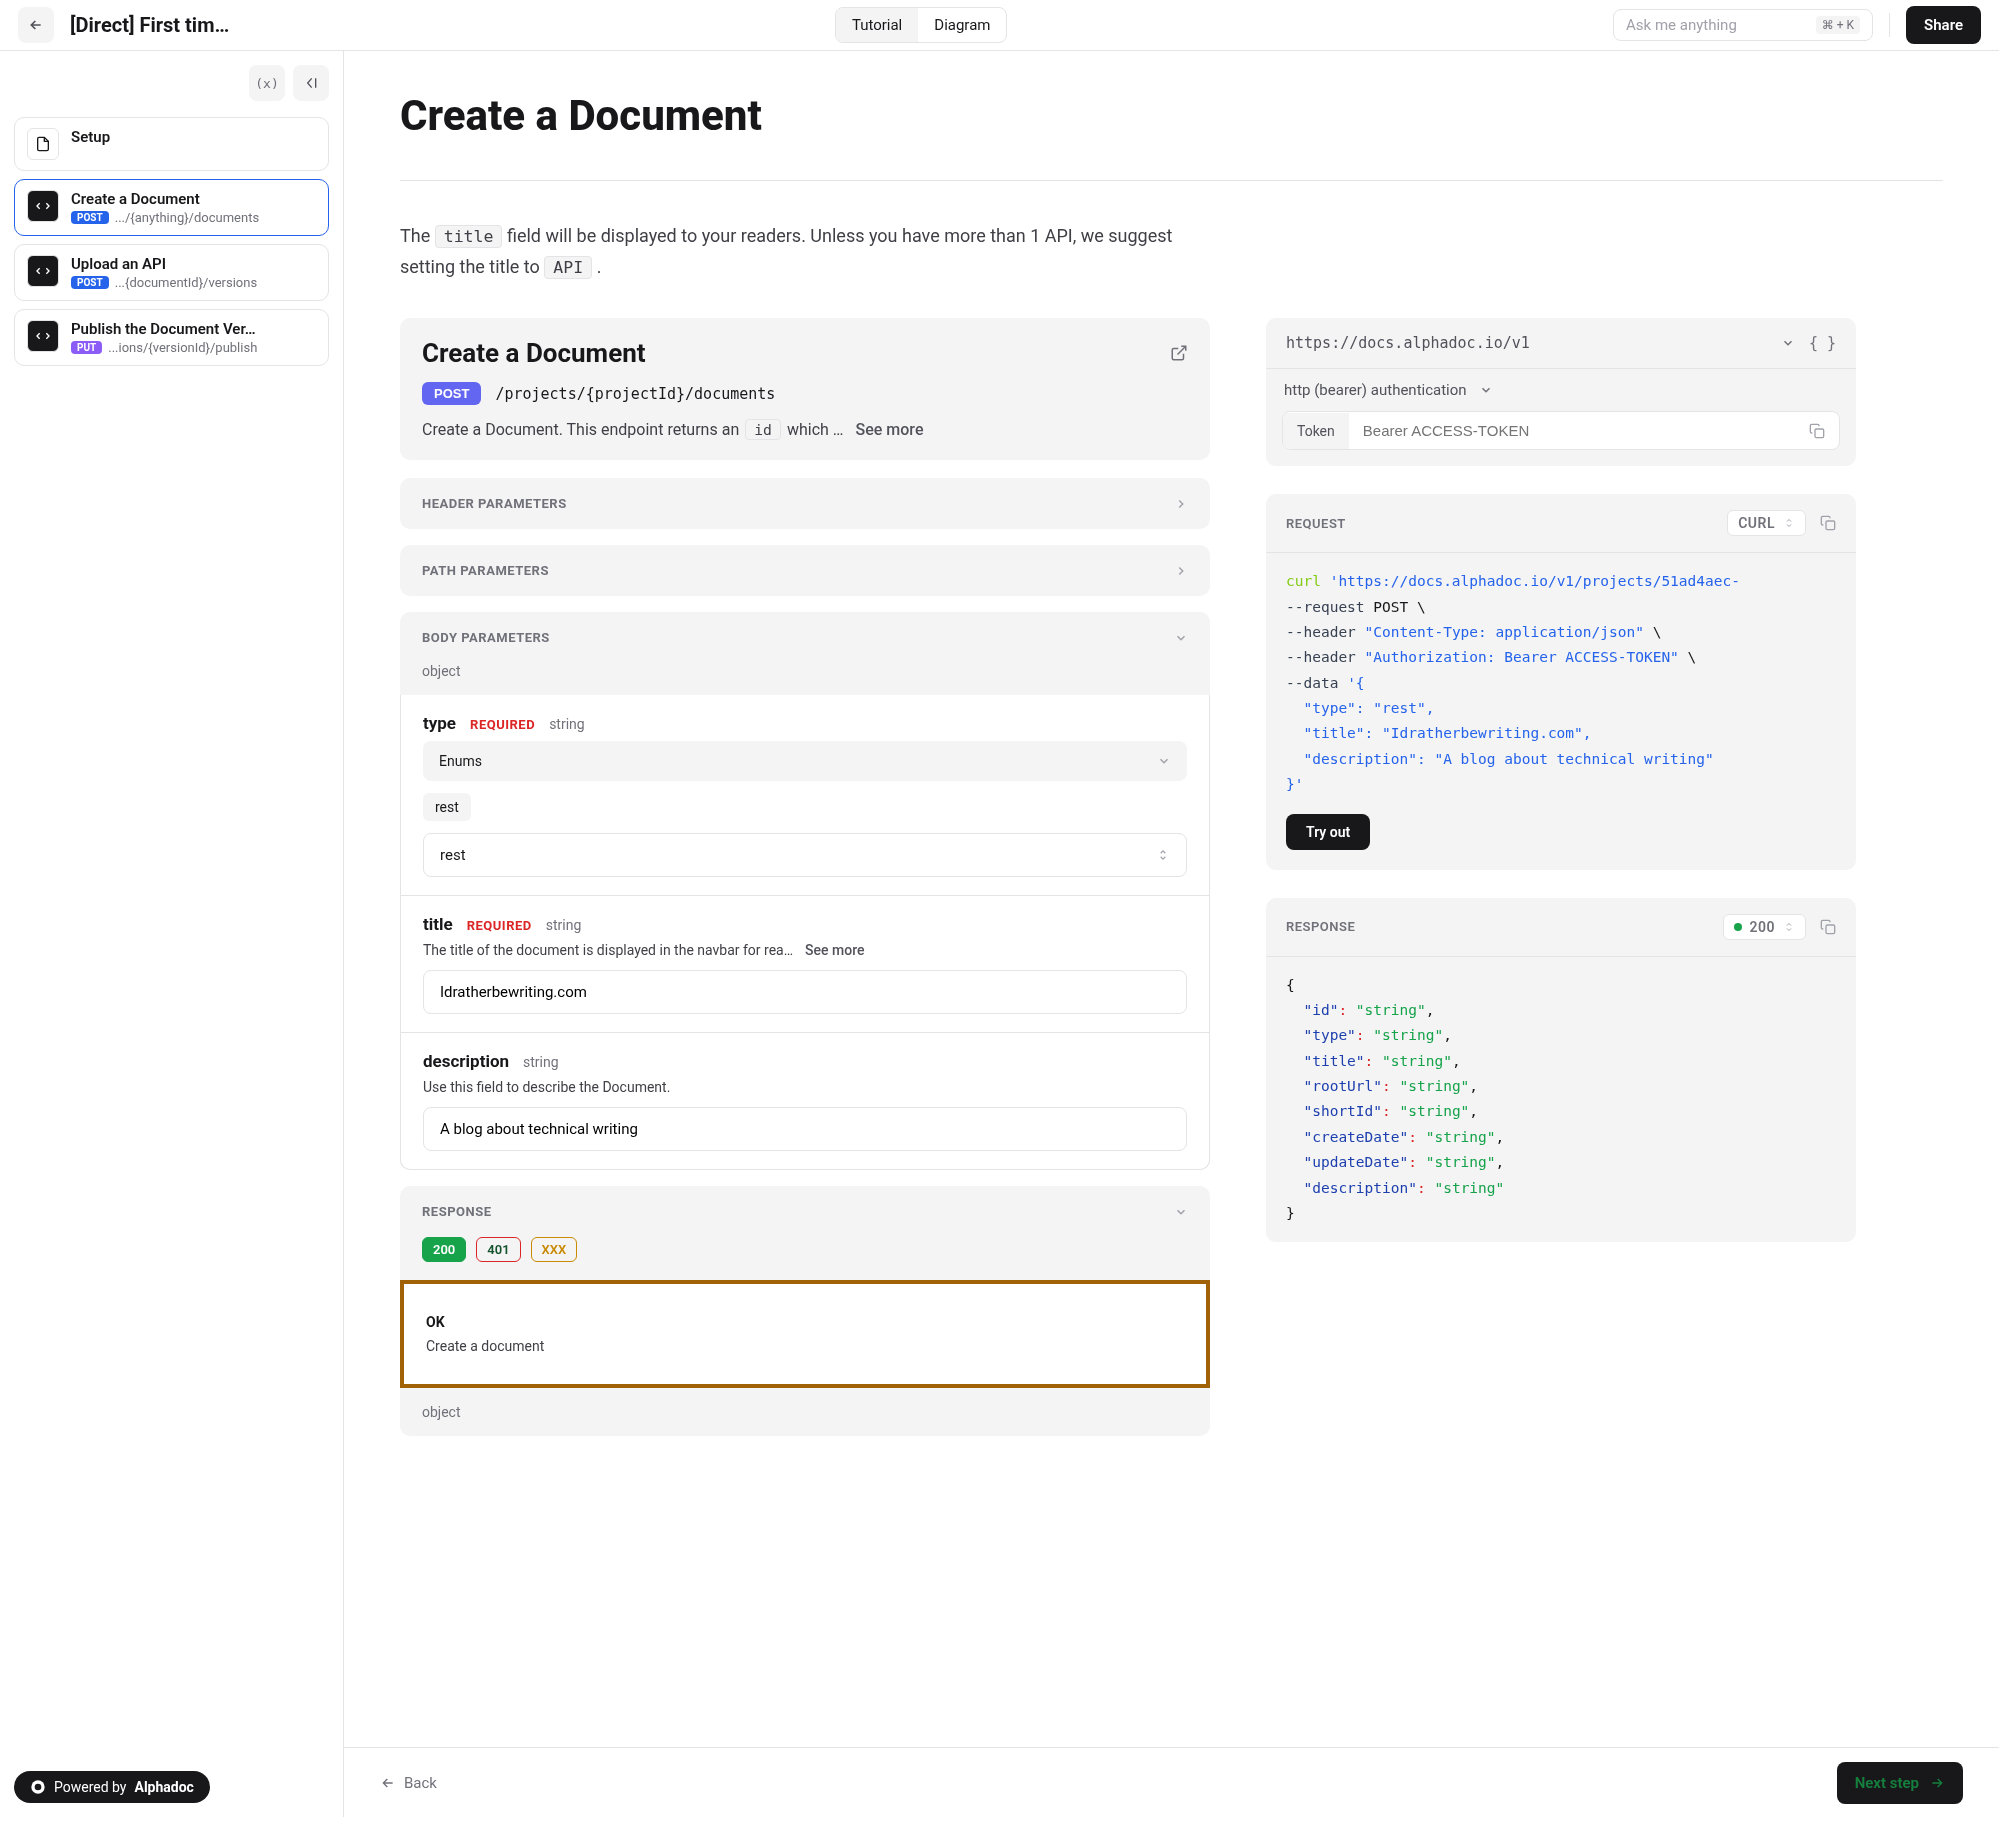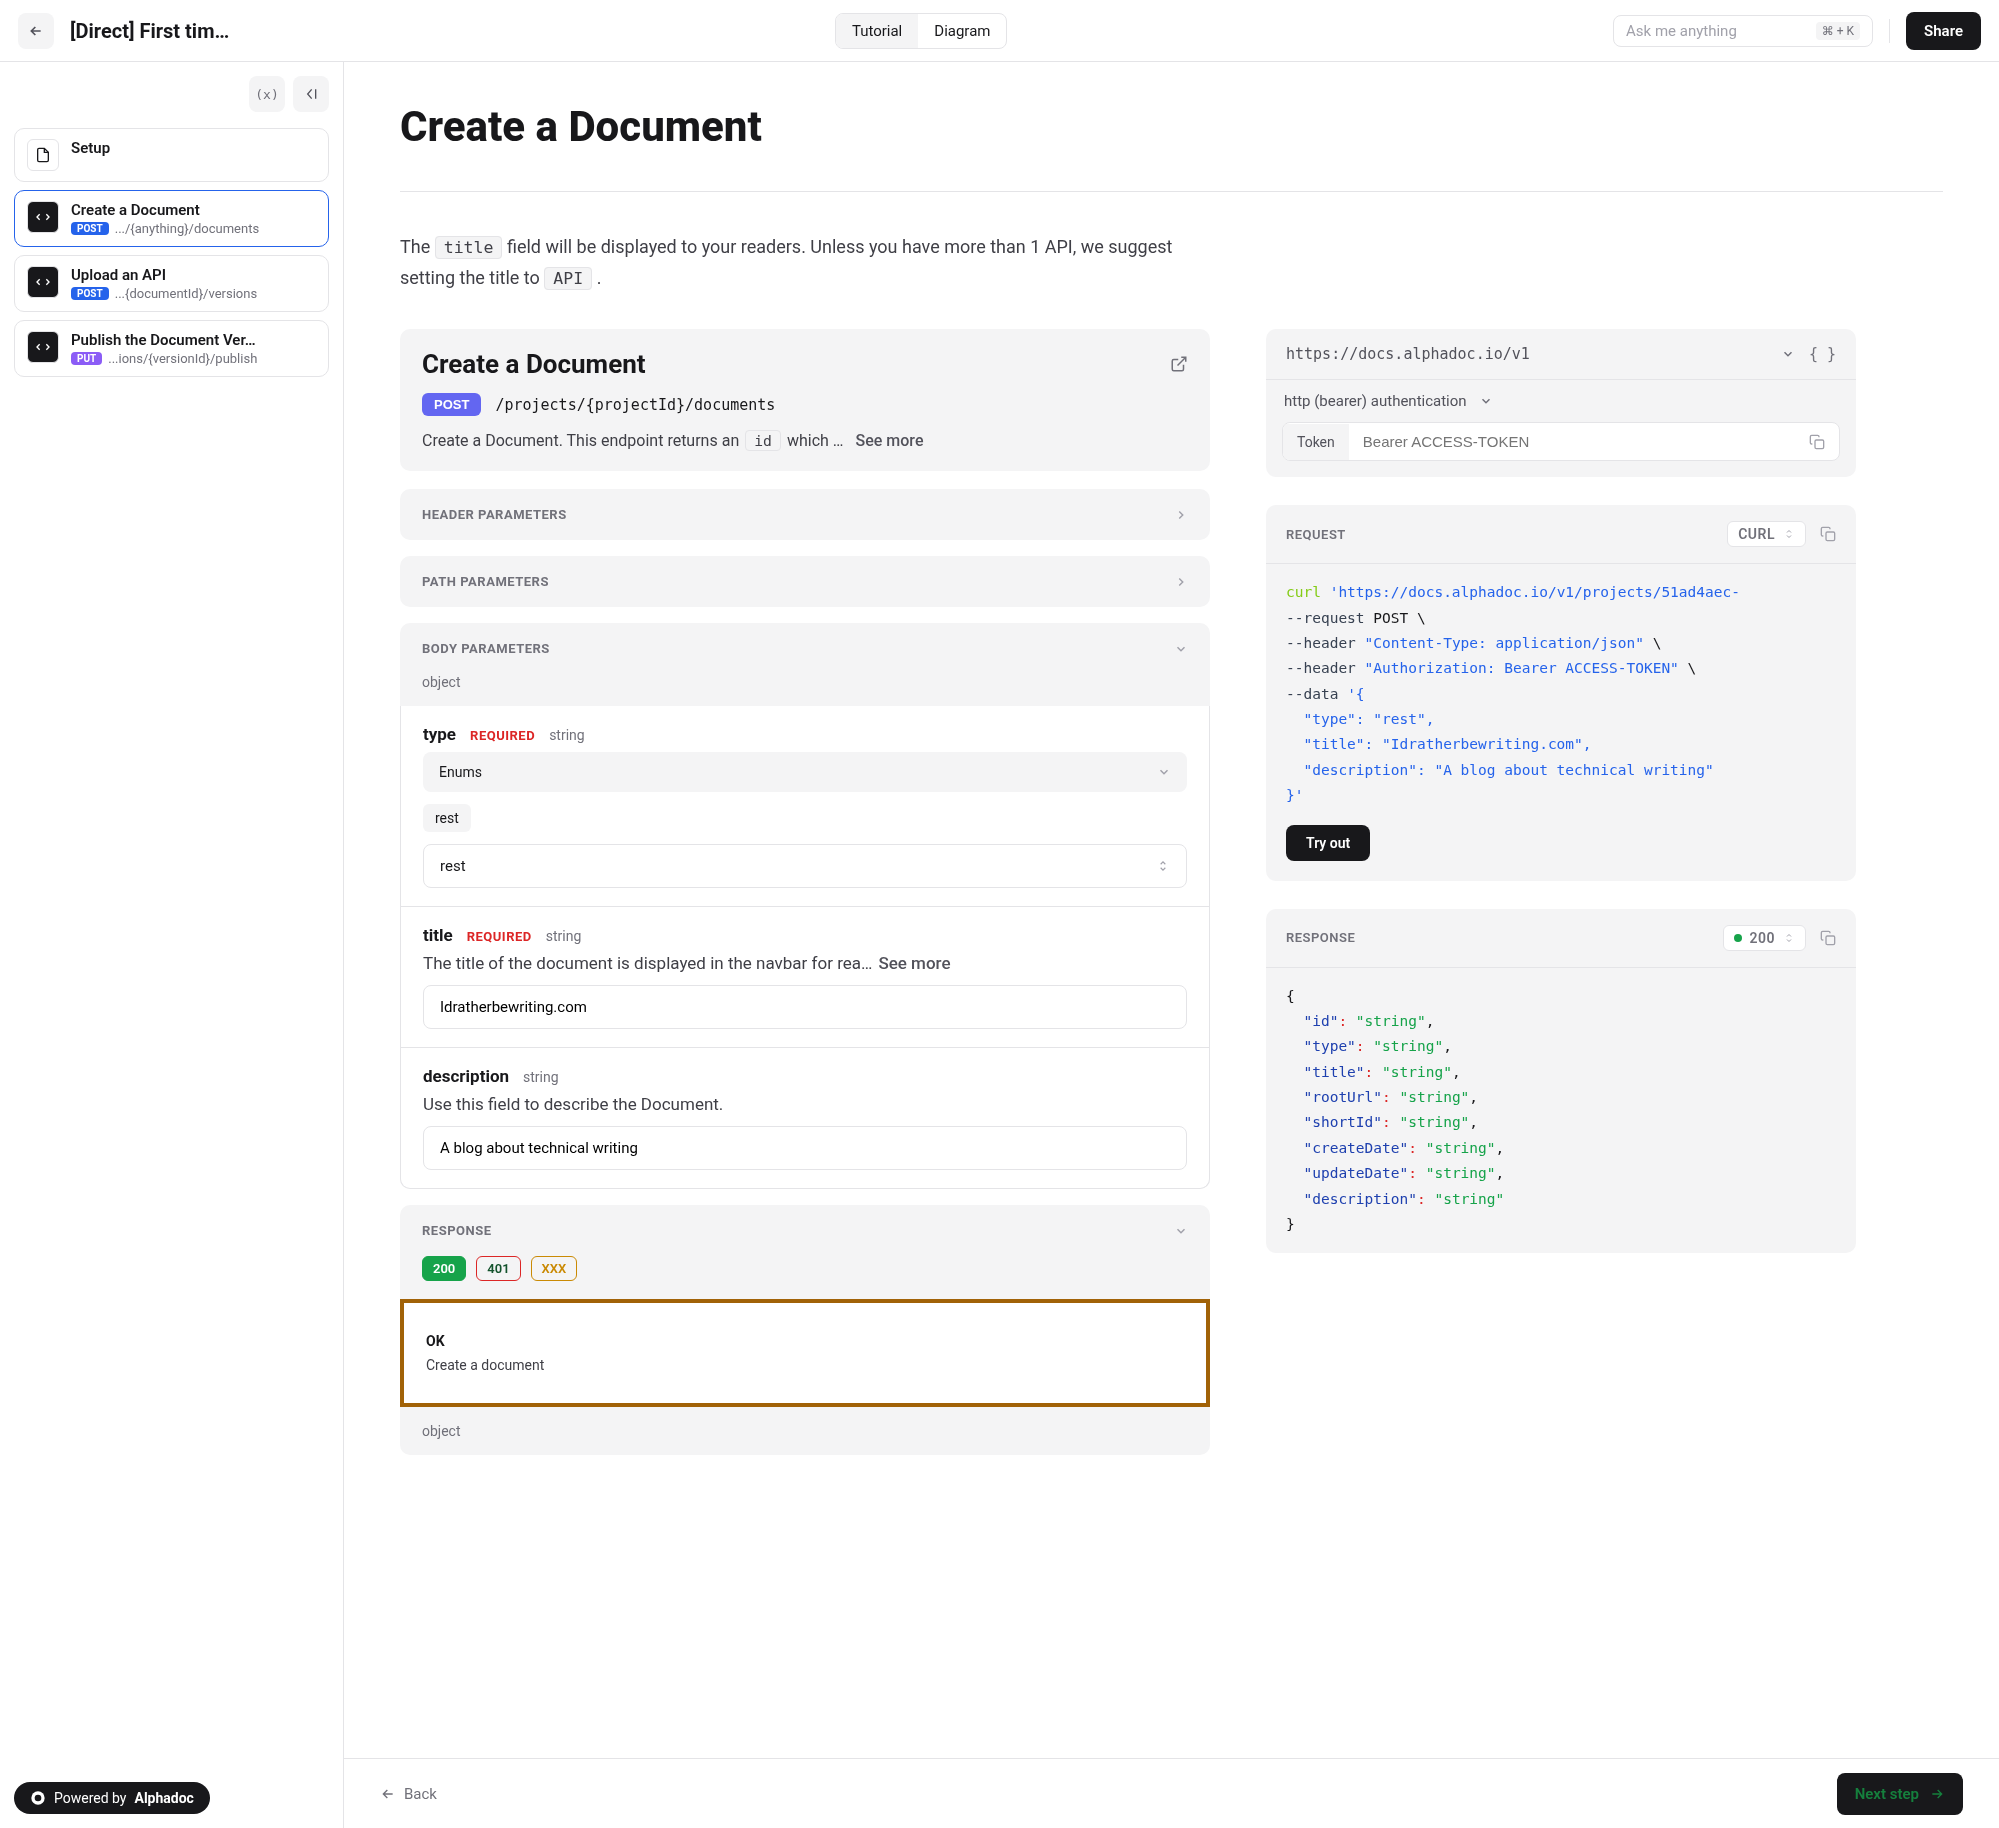--- a/index.html
+++ b/index.html
@@ -1,20 +1,20 @@
 <!DOCTYPE html>
 <html><head>
 <meta charset="utf-8">
 <style>
 * { box-sizing: border-box; margin: 0; padding: 0; }
 body { font-family: -apple-system, BlinkMacSystemFont, "Segoe UI", Roboto, sans-serif; color: #18181b; background: #fff; font-size: 14px; }
 .app { width: 1999px; height: 1828px; transform-origin: top left; }
 
 
-.topbar { height: 62px; border-bottom: 1px solid #e4e4e7; display: flex; align-items: center; padding: 0 18px; gap: 16px; }
+.topbar { height: 51px; border-bottom: 1px solid #e4e4e7; display: flex; align-items: center; padding: 0 18px; gap: 16px; }
 .icon-btn { width: 36px; height: 36px; border-radius: 8px; background: #f4f4f5; display: flex; align-items: center; justify-content: center; cursor: pointer; }
 .topbar-title { font-size: 20px; font-weight: 700; white-space: nowrap; overflow: hidden; text-overflow: ellipsis; max-width: 260px; }
 .topbar-center { margin-left: auto; display: flex; align-items: center; }
 .toggle { display: flex; border: 1px solid #e4e4e7; border-radius: 8px; overflow: hidden; font-size: 15px; }
 .toggle div { padding: 8px 16px; cursor: pointer; }
 .toggle .active { background: #f4f4f5; }
 .topbar-right { margin-left: auto; display: flex; align-items: center; gap: 16px; }
 .search-box { display: flex; border: 1px solid #e4e4e7; border-radius: 8px; padding: 6px 12px; gap: 12px; color: #a1a1aa; font-size: 15px; min-width: 260px; }
 .kbd { background: #f4f4f5; border-radius: 4px; padding: 2px 6px; font-size: 12px; margin-left: auto; color: #71717a; }
 .share-btn { background: #18181b; color: #fff; border-radius: 8px; padding: 10px 18px; font-size: 15px; font-weight: 600; cursor: pointer; }
@@ -65,21 +65,21 @@
 .chev { color: #a1a1aa; }
 
 
 .param-obj { padding: 0 22px 16px; color: #71717a; font-size: 14px; }
 .param-block { background: #fff; border: 1px solid #e4e4e7; border-top: none; padding: 18px 22px; }
 .param-block:first-of-type { border-top: 1px solid #e4e4e7; }
 .param-name-row { display: flex; align-items: baseline; gap: 14px; margin-bottom: 8px; }
 .param-name { font-size: 17px; font-weight: 700; }
 .param-req { color: #dc2626; font-size: 13px; font-weight: 700; letter-spacing: 0.5px; }
 .param-type { color: #71717a; font-size: 14px; }
-.param-desc { font-size: 17px; color: #3f3f46; margin-bottom: 12px; display: flex; align-items: center; }
+.param-desc { font-size: 14px; color: #3f3f46; margin-bottom: 12px; display: flex; align-items: center; gap: 6px; }
 .enums-row { background: #f4f4f5; border-radius: 8px; padding: 12px 16px; display: flex; justify-content: space-between; align-items: center; cursor: pointer; margin-bottom: 12px; }
 .enum-chip { display: inline-block; background: #f4f4f5; border-radius: 6px; padding: 6px 12px; font-size: 14px; margin-bottom: 12px; }
 .select-box, .input-box { border: 1px solid #e4e4e7; border-radius: 8px; padding: 12px 16px; font-size: 15px; display: flex; justify-content: space-between; align-items: center; }
 .input-box input { border: none; outline: none; width: 100%; font-size: 15px; font-family: inherit; }
 
 
 .resp-codes { padding: 0 22px 18px; display: flex; gap: 10px; }
 .status-chip { border-radius: 6px; padding: 4px 10px; font-size: 13px; font-weight: 600; border: 1px solid; }
 .st-200 { background: #16a34a; color: #fff; border-color: #16a34a; }
 .st-401 { color: #14532d; border-color: #dc2626; }

